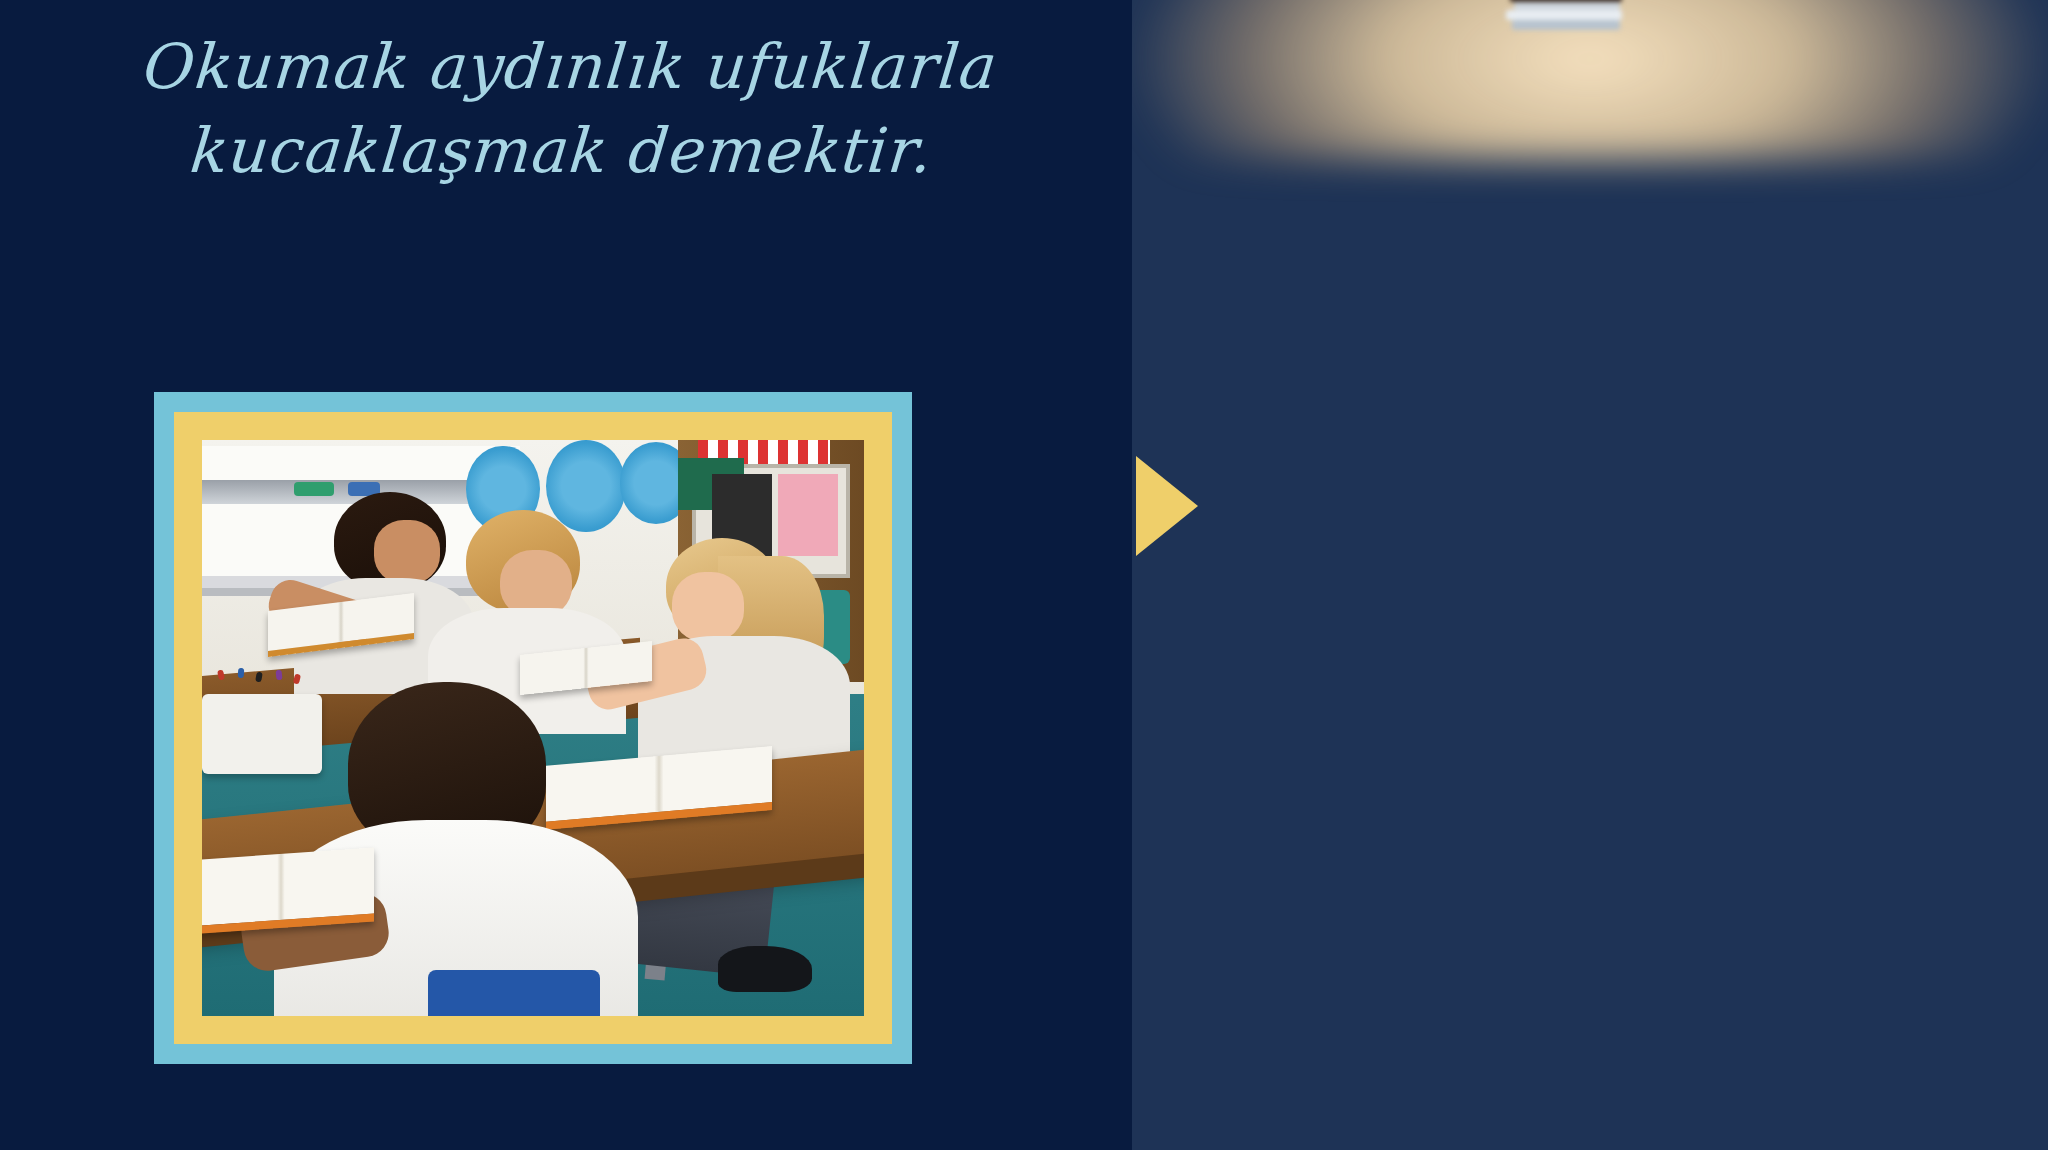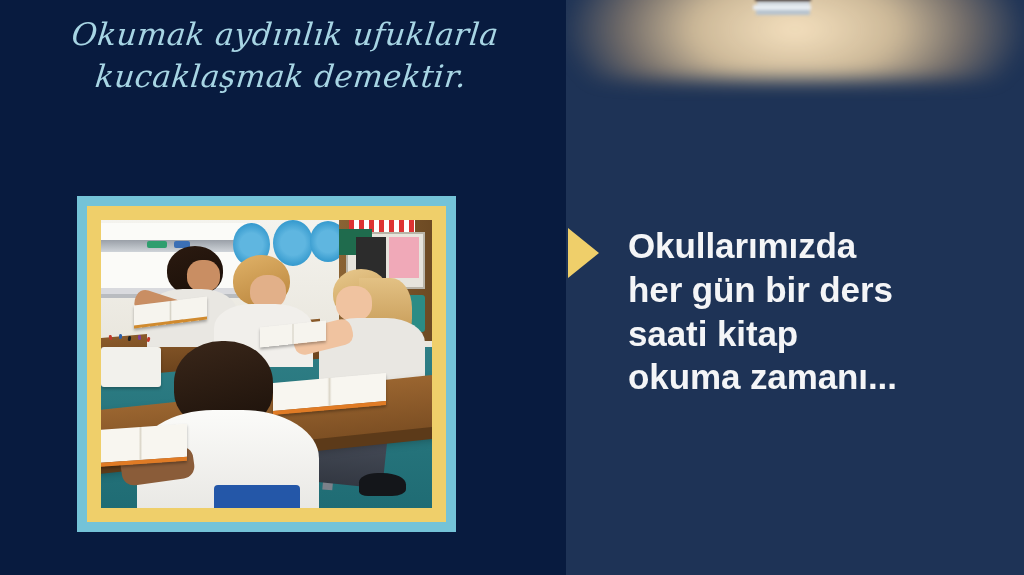--- a/index.html
+++ b/index.html
@@ -280,18 +280,14 @@
       <div class="bs-layer bs-l4"></div>
       <div class="bs-layer bs-l5"></div>
       <div class="bs-layer bs-l6"></div>
       <div class="bs-layer bs-l7"></div>
     </div>
 
   </div>
 
   <div class="arrow-marker"></div>
 
-  <div class="headline">Okullarımızda
-her gün bir ders
-saati kitap
-okuma zamanı...</div>
 
 </div>
 
 </body></html>

